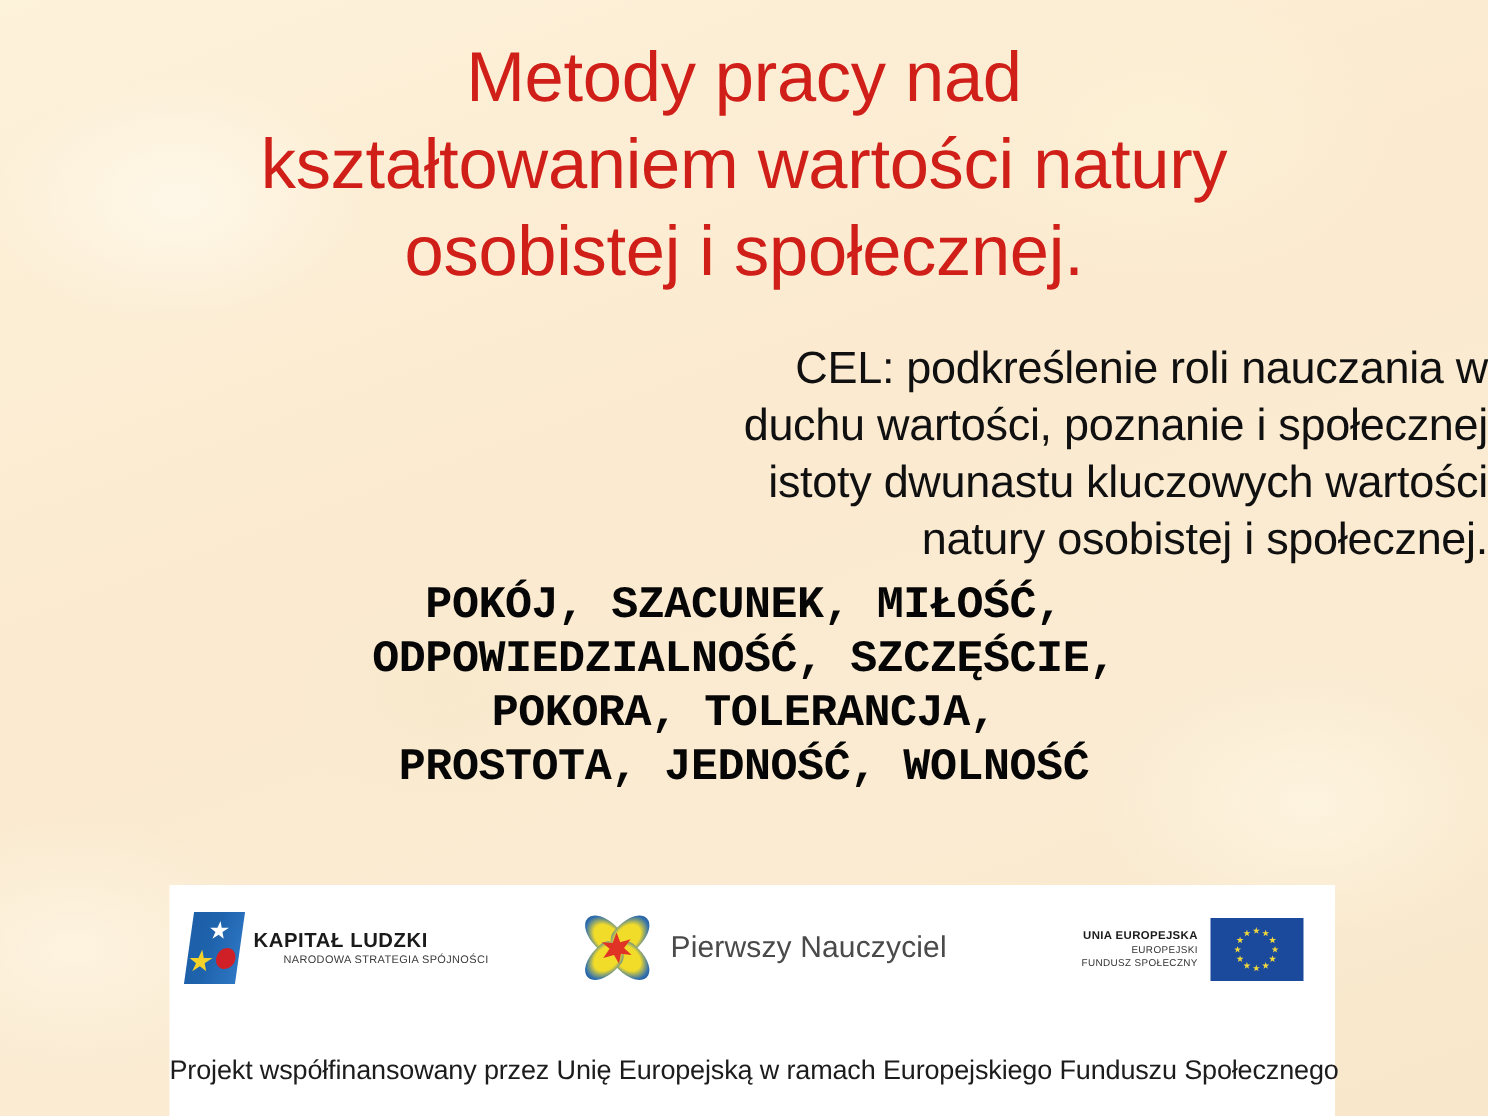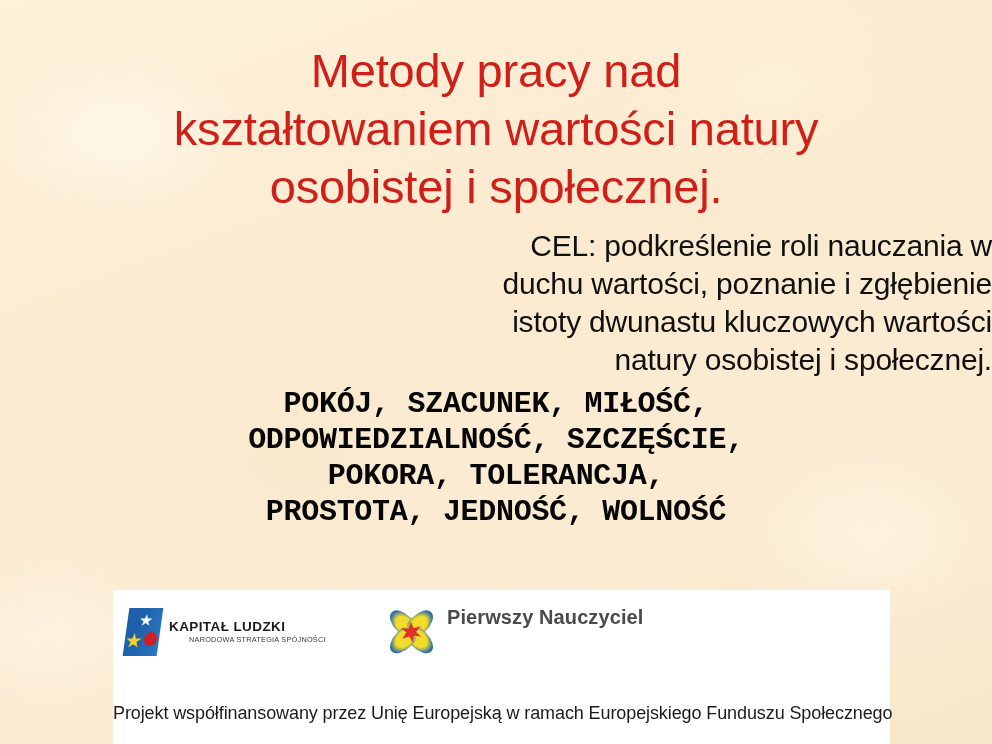--- a/index.html
+++ b/index.html
@@ -31,21 +31,20 @@
     overflow: hidden;
   }
 
   
   #title-block {
     position: absolute;
     top: 22px;
     left: 0;
     width: 992px;
     text-align: center;
-    margin-top: 20px;
   }
   .title-line {
     color: #d01f18;
     font-size: 47px;
     line-height: 58px;
     font-weight: normal;
     letter-spacing: -0.2px;
     white-space: nowrap;
   }
 
@@ -159,21 +158,21 @@
     margin-top: 1px;
     padding-left: 20px;
   }
 
   
   #pn-group {
     position: absolute;
     left: 272px;
     top: 2px;
     display: flex;
-    font-weight: bold;
+    align-items: center;
   }
   .pn-flower {
     position: relative;
     width: 52px;
     height: 52px;
     margin-right: 10px;
   }
   .pn-petal {
     position: absolute;
     left: 50%;
@@ -263,21 +262,21 @@
 <div id="slide">
 
   <div id="title-block">
     <div class="title-line">Metody pracy nad</div>
     <div class="title-line">kształtowaniem wartości natury</div>
     <div class="title-line">osobistej i społecznej.</div>
   </div>
 
   <div id="goal-block">
     <div class="goal-line">CEL: podkreślenie roli nauczania w</div>
-    <div class="goal-line">duchu wartości, poznanie i zgłębienie</div>
+    <div class="goal-line">duchu wartości, poznanie i społecznej</div>
     <div class="goal-line">istoty dwunastu kluczowych wartości</div>
     <div class="goal-line">natury osobistej i społecznej.</div>
   </div>
 
   <div id="values-block">
     <div class="values-line">POKÓJ, SZACUNEK, MIŁOŚĆ,</div>
     <div class="values-line">ODPOWIEDZIALNOŚĆ, SZCZĘŚCIE,</div>
     <div class="values-line">POKORA, TOLERANCJA,</div>
     <div class="values-line">PROSTOTA, JEDNOŚĆ, WOLNOŚĆ</div>
   </div>
@@ -302,19 +301,40 @@
         <div class="pn-flower">
           <div class="pn-petal p1"></div>
           <div class="pn-petal p2"></div>
           <div class="pn-petal p3"></div>
           <div class="pn-petal p4"></div>
           <div class="pn-core"></div>
         </div>
         <div class="pn-text">Pierwszy Nauczyciel</div>
       </div>
 
+      <div id="eu-group">
+        <div class="eu-text">
+          <div class="eu-l1">UNIA EUROPEJSKA</div>
+          <div class="eu-l2">EUROPEJSKI</div>
+          <div class="eu-l3">FUNDUSZ SPOŁECZNY</div>
+        </div>
+        <div class="eu-flag" id="eu-flag">
+            <div class="eu-star" style="left: 28.5px; top: 6px;"></div>
+            <div class="eu-star" style="left: 34.75px; top: 7.67468px;"></div>
+            <div class="eu-star" style="left: 39.3253px; top: 12.25px;"></div>
+            <div class="eu-star" style="left: 41px; top: 18.5px;"></div>
+            <div class="eu-star" style="left: 39.3253px; top: 24.75px;"></div>
+            <div class="eu-star" style="left: 34.75px; top: 29.3253px;"></div>
+            <div class="eu-star" style="left: 28.5px; top: 31px;"></div>
+            <div class="eu-star" style="left: 22.25px; top: 29.3253px;"></div>
+            <div class="eu-star" style="left: 17.6747px; top: 24.75px;"></div>
+            <div class="eu-star" style="left: 16px; top: 18.5px;"></div>
+            <div class="eu-star" style="left: 17.6747px; top: 12.25px;"></div>
+            <div class="eu-star" style="left: 22.25px; top: 7.67468px;"></div>
+          </div>
+      </div>
 
     </div>
 
     <div id="footer-caption">Projekt współfinansowany przez Unię Europejską w ramach Europejskiego Funduszu Społecznego</div>
   </div>
 
 </div>
 
 </body></html>

